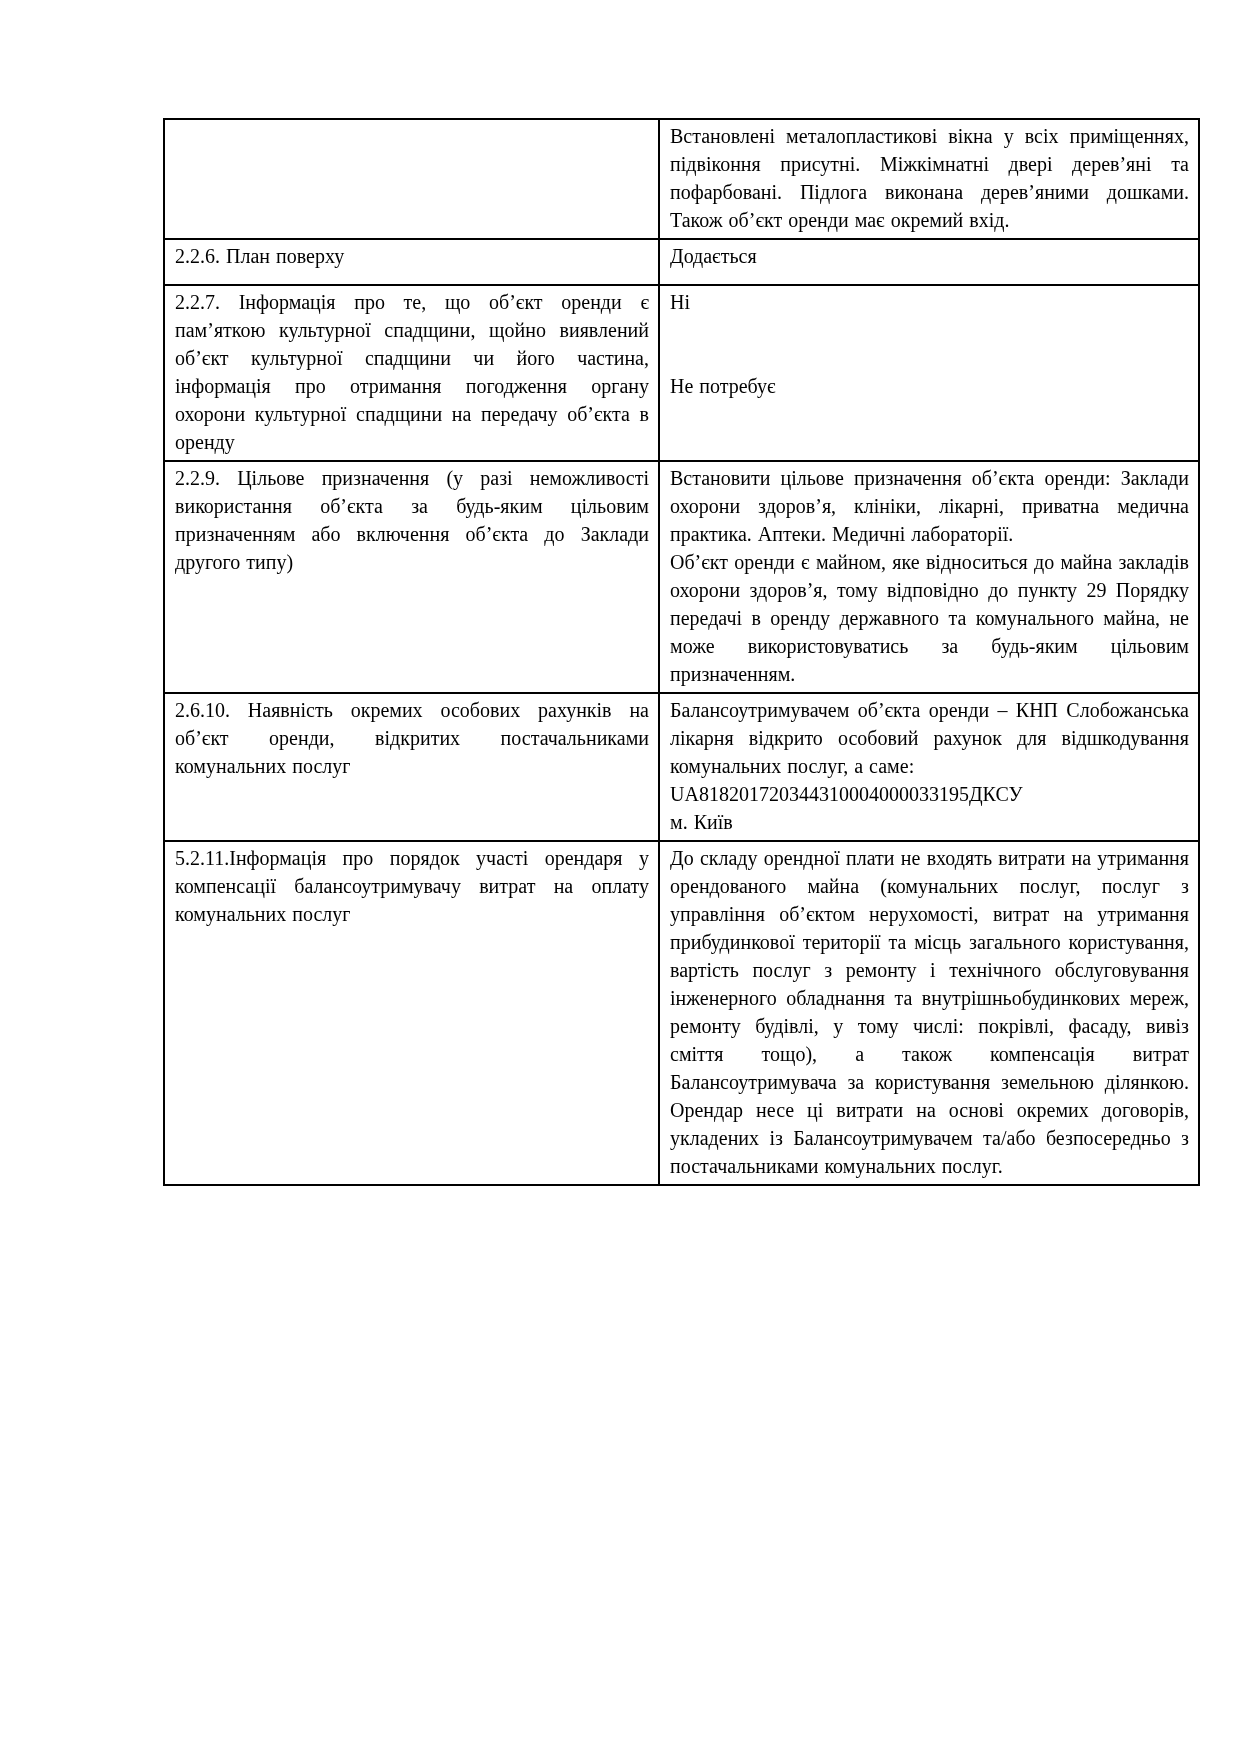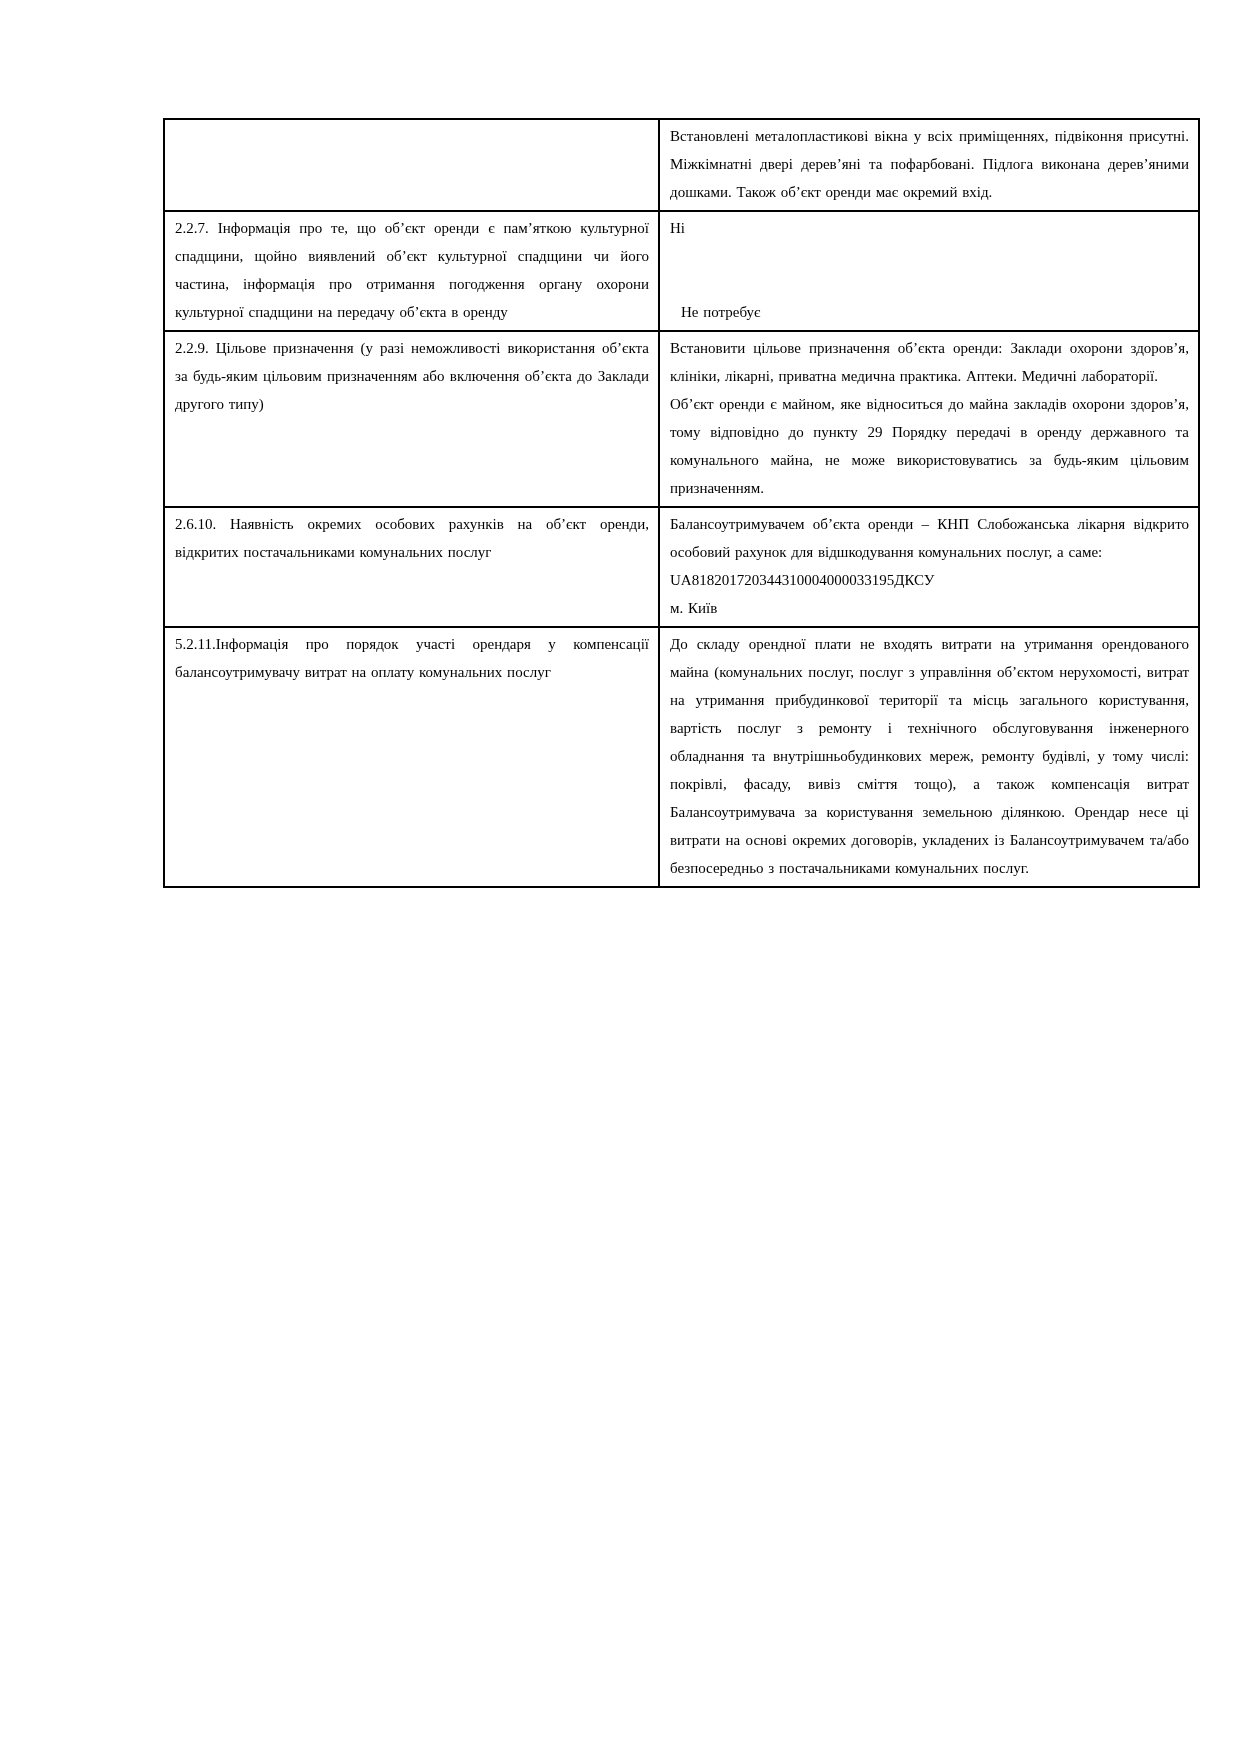--- a/index.html
+++ b/index.html
@@ -28,37 +28,36 @@
     width: 993px;
     border-collapse: collapse;
     table-layout: fixed;
   }
   table.doc-table, .doc-table td {
     border: 2.5px solid #000000;
   }
   .doc-table td {
     vertical-align: top;
     padding: 2px 9px 4px 10px;
-    font-size: 15px;
+    font-size: 20px;
     line-height: 28px;
     text-align: justify;
   }
   td.col-label { width: 474px; }
   td.col-value { width: 519px; }
   .cell-text {
     margin: 0;
     text-align: justify;
     text-align-last: left;
     word-spacing: 1px;
   }
   .cell-text.italic {
   }
   .gap-top {
     margin-top: 56px;
-    margin-left: 11px;
   }
   .row-short td {
     padding-bottom: 14px;
   }
   .iban-line {
     display: flex;
     white-space: nowrap;
   }
 </style>
 </head>
@@ -68,20 +67,28 @@
   <table class="doc-table">
     <tbody>
 
       <tr>
         <td class="col-label"></td>
         <td class="col-value">
           <p class="cell-text">Встановлені металопластикові вікна у всіх приміщеннях, підвіконня присутні. Міжкімнатні двері дерев’яні та пофарбовані. Підлога виконана дерев’яними дошками. Також об’єкт оренди має окремий вхід.</p>
         </td>
       </tr>
 
+      <tr class="row-short">
+        <td class="col-label">
+          <p class="cell-text">2.2.6. План поверху</p>
+        </td>
+        <td class="col-value">
+          <p class="cell-text">Додається</p>
+        </td>
+      </tr>
 
       <tr>
         <td class="col-label">
           <p class="cell-text">2.2.7. Інформація про те, що об’єкт оренди є пам’яткою культурної спадщини, щойно виявлений об’єкт культурної спадщини чи його частина, інформація про отримання погодження органу охорони культурної спадщини на передачу об’єкта в оренду</p>
         </td>
         <td class="col-value">
           <p class="cell-text">Ні</p>
           <p class="cell-text gap-top">Не потребує</p>
         </td>
       </tr>

